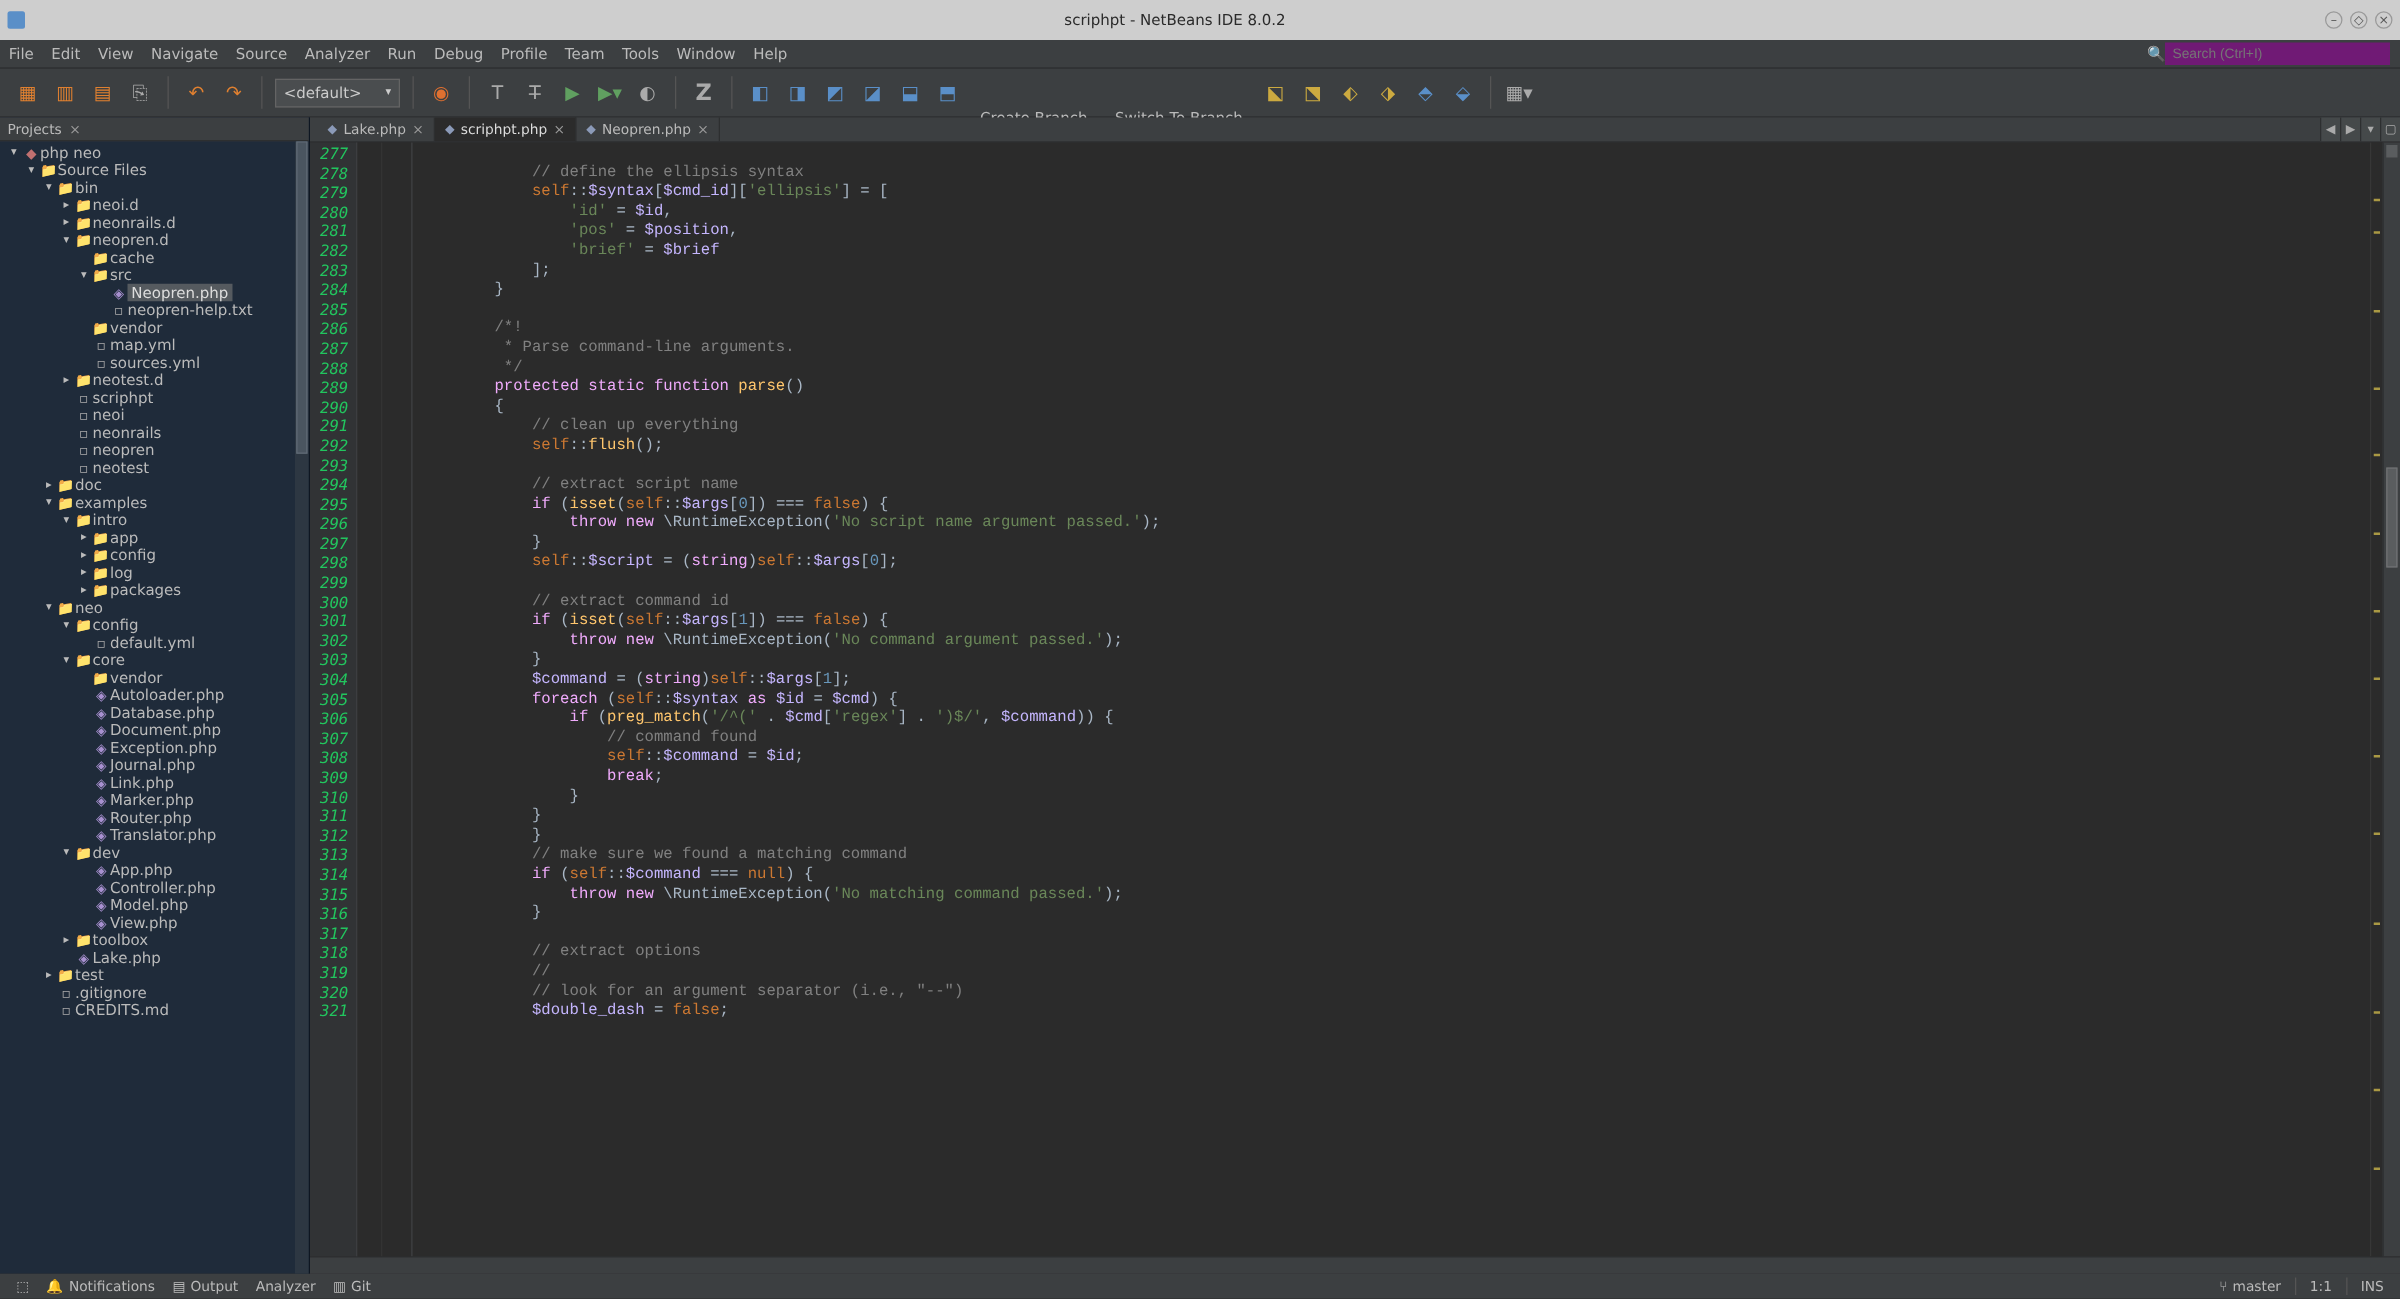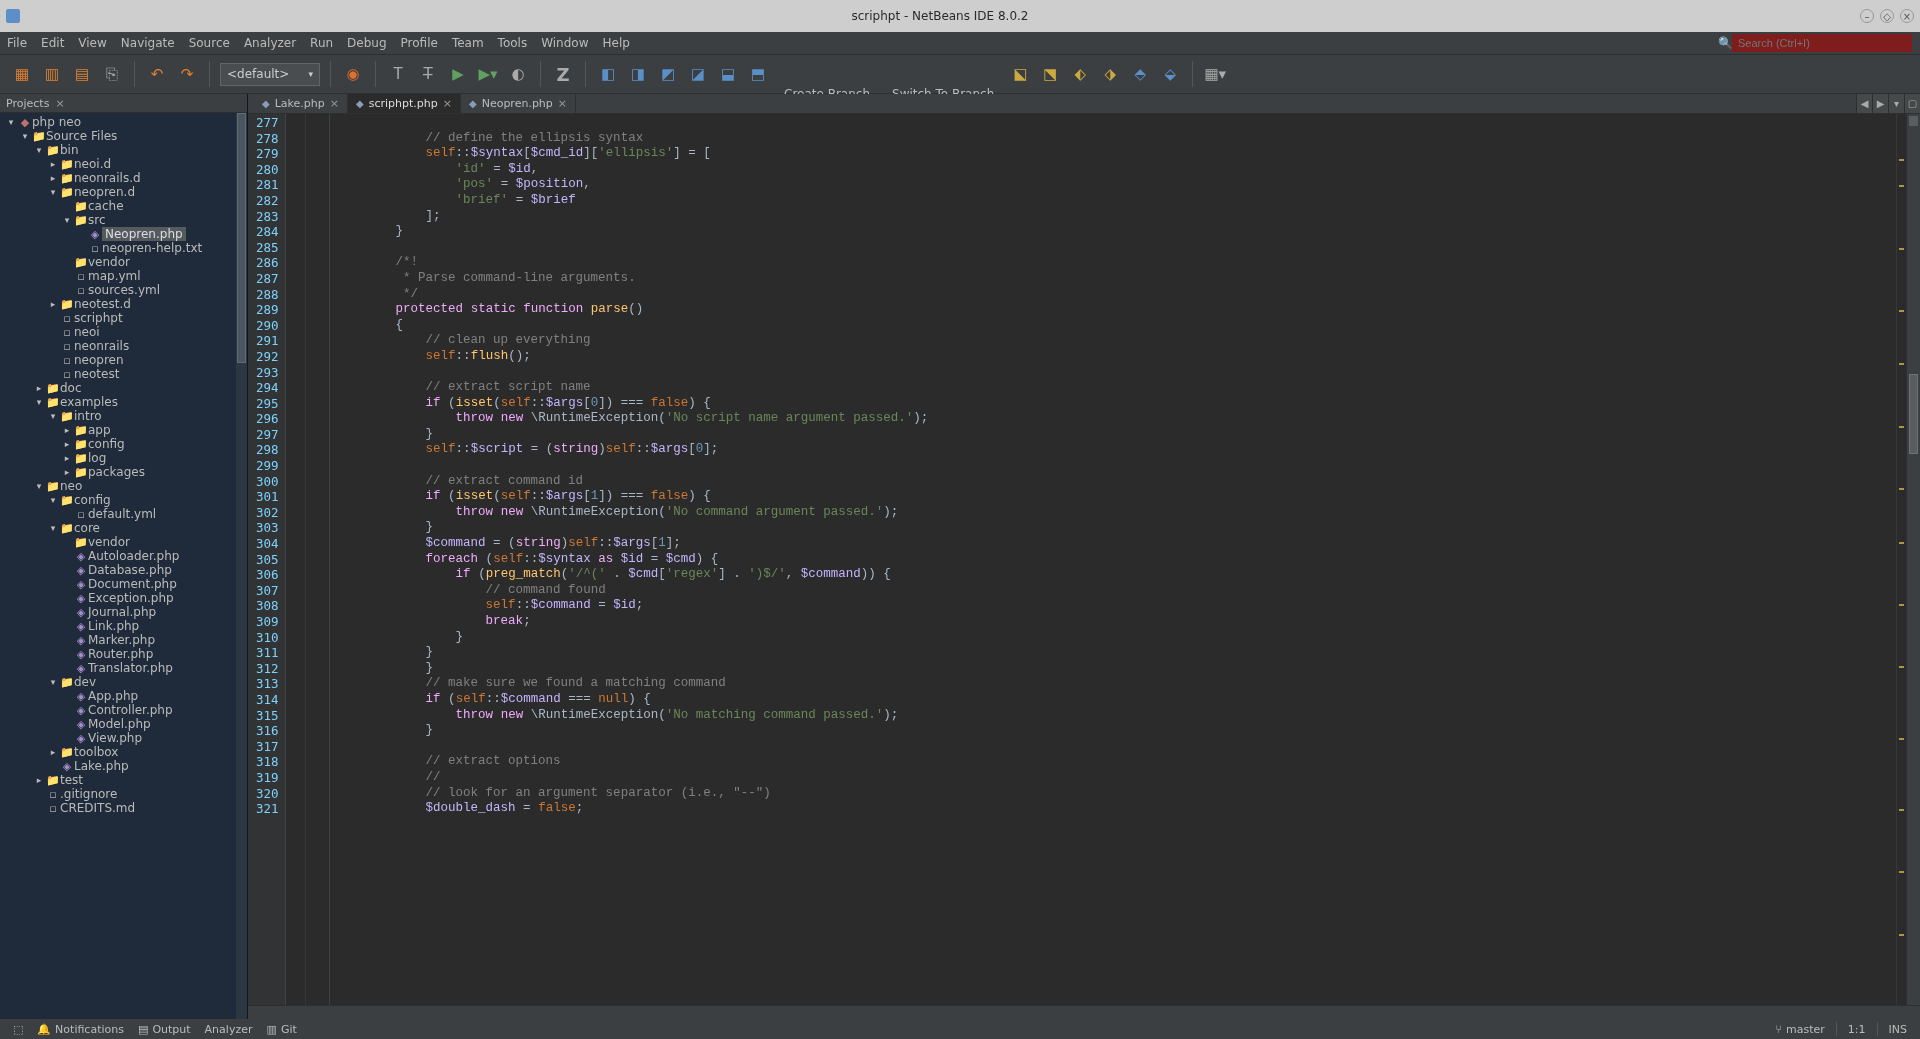--- a/index.html
+++ b/index.html
@@ -38,21 +38,21 @@
   height: 22px;
   display: flex;
   align-items: center;
   color: #bbbbbb;
   font-size: 12px;
 }
 .menubar .item { padding: 0 7px; cursor: default; }
 .menubar .spacer { flex: 1; }
 .menubar .search {
   width: 180px;
-  background: #7f1d1d;
+  background: #701a75;
   border: none;
   color: #aaa;
   height: 18px;
   padding: 0 18px 0 6px;
   font-size: 11px;
 }
 .search-wrap { position: relative; margin-right: 8px; }
 .search-wrap .mag {
   position: absolute; left: -14px; top: 2px; color: #999; font-size: 12px;
 }
@@ -182,25 +182,26 @@
   display: flex;
   background: #2b2b2b;
   font-family: "DejaVu Sans Mono", monospace;
   font-size: 12.5px;
   line-height: 15.6px;
   min-height: 0;
   position: relative;
 }
 .gutter {
   background: #313335;
-  color: #7dd3fc;
+  color: #22c55e;
   text-align: right;
   padding: 1px 6px 0 8px;
   user-select: none;
   border-right: 1px solid #404244;
+  font-style: italic;
 }
 .gutter div { height: 15.6px; }
 .fold {
   width: 20px;
   background: #2b2b2b;
   border-right: 1px solid #373737;
 }
 .margin2 {
   width: 24px;
   background: #2b2b2b;

